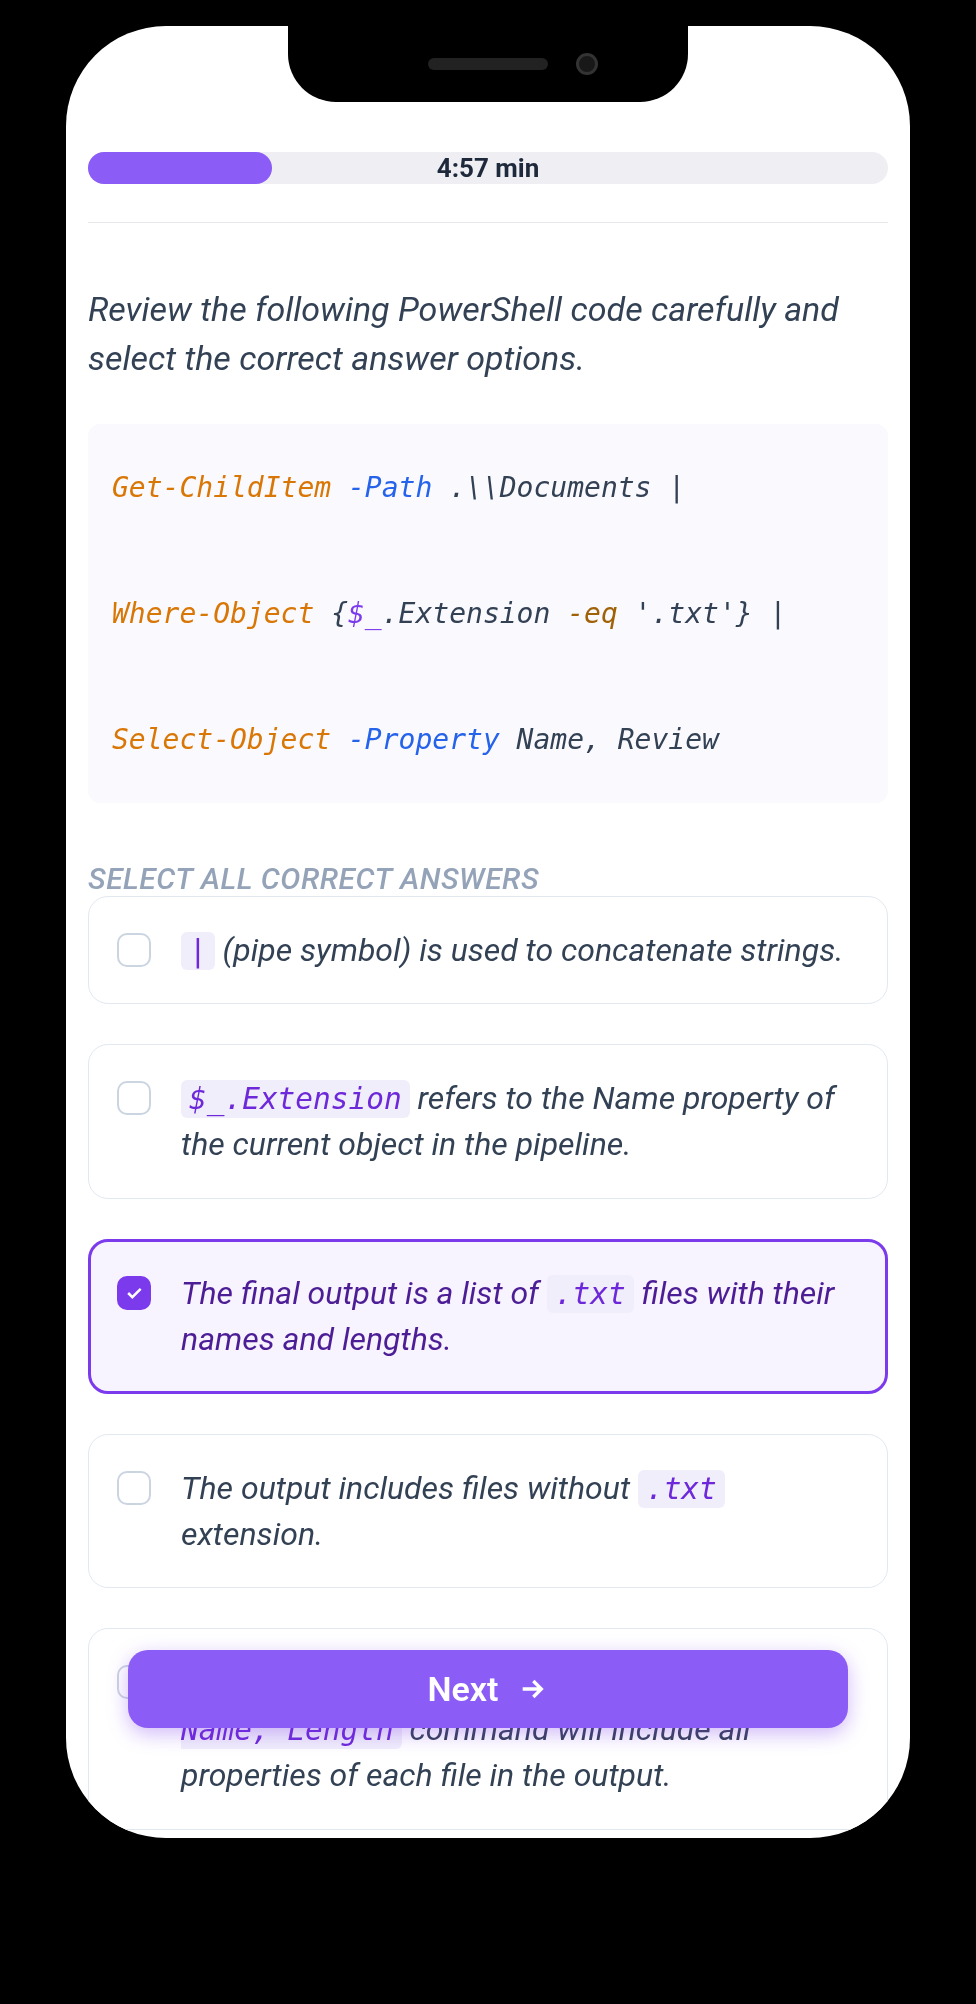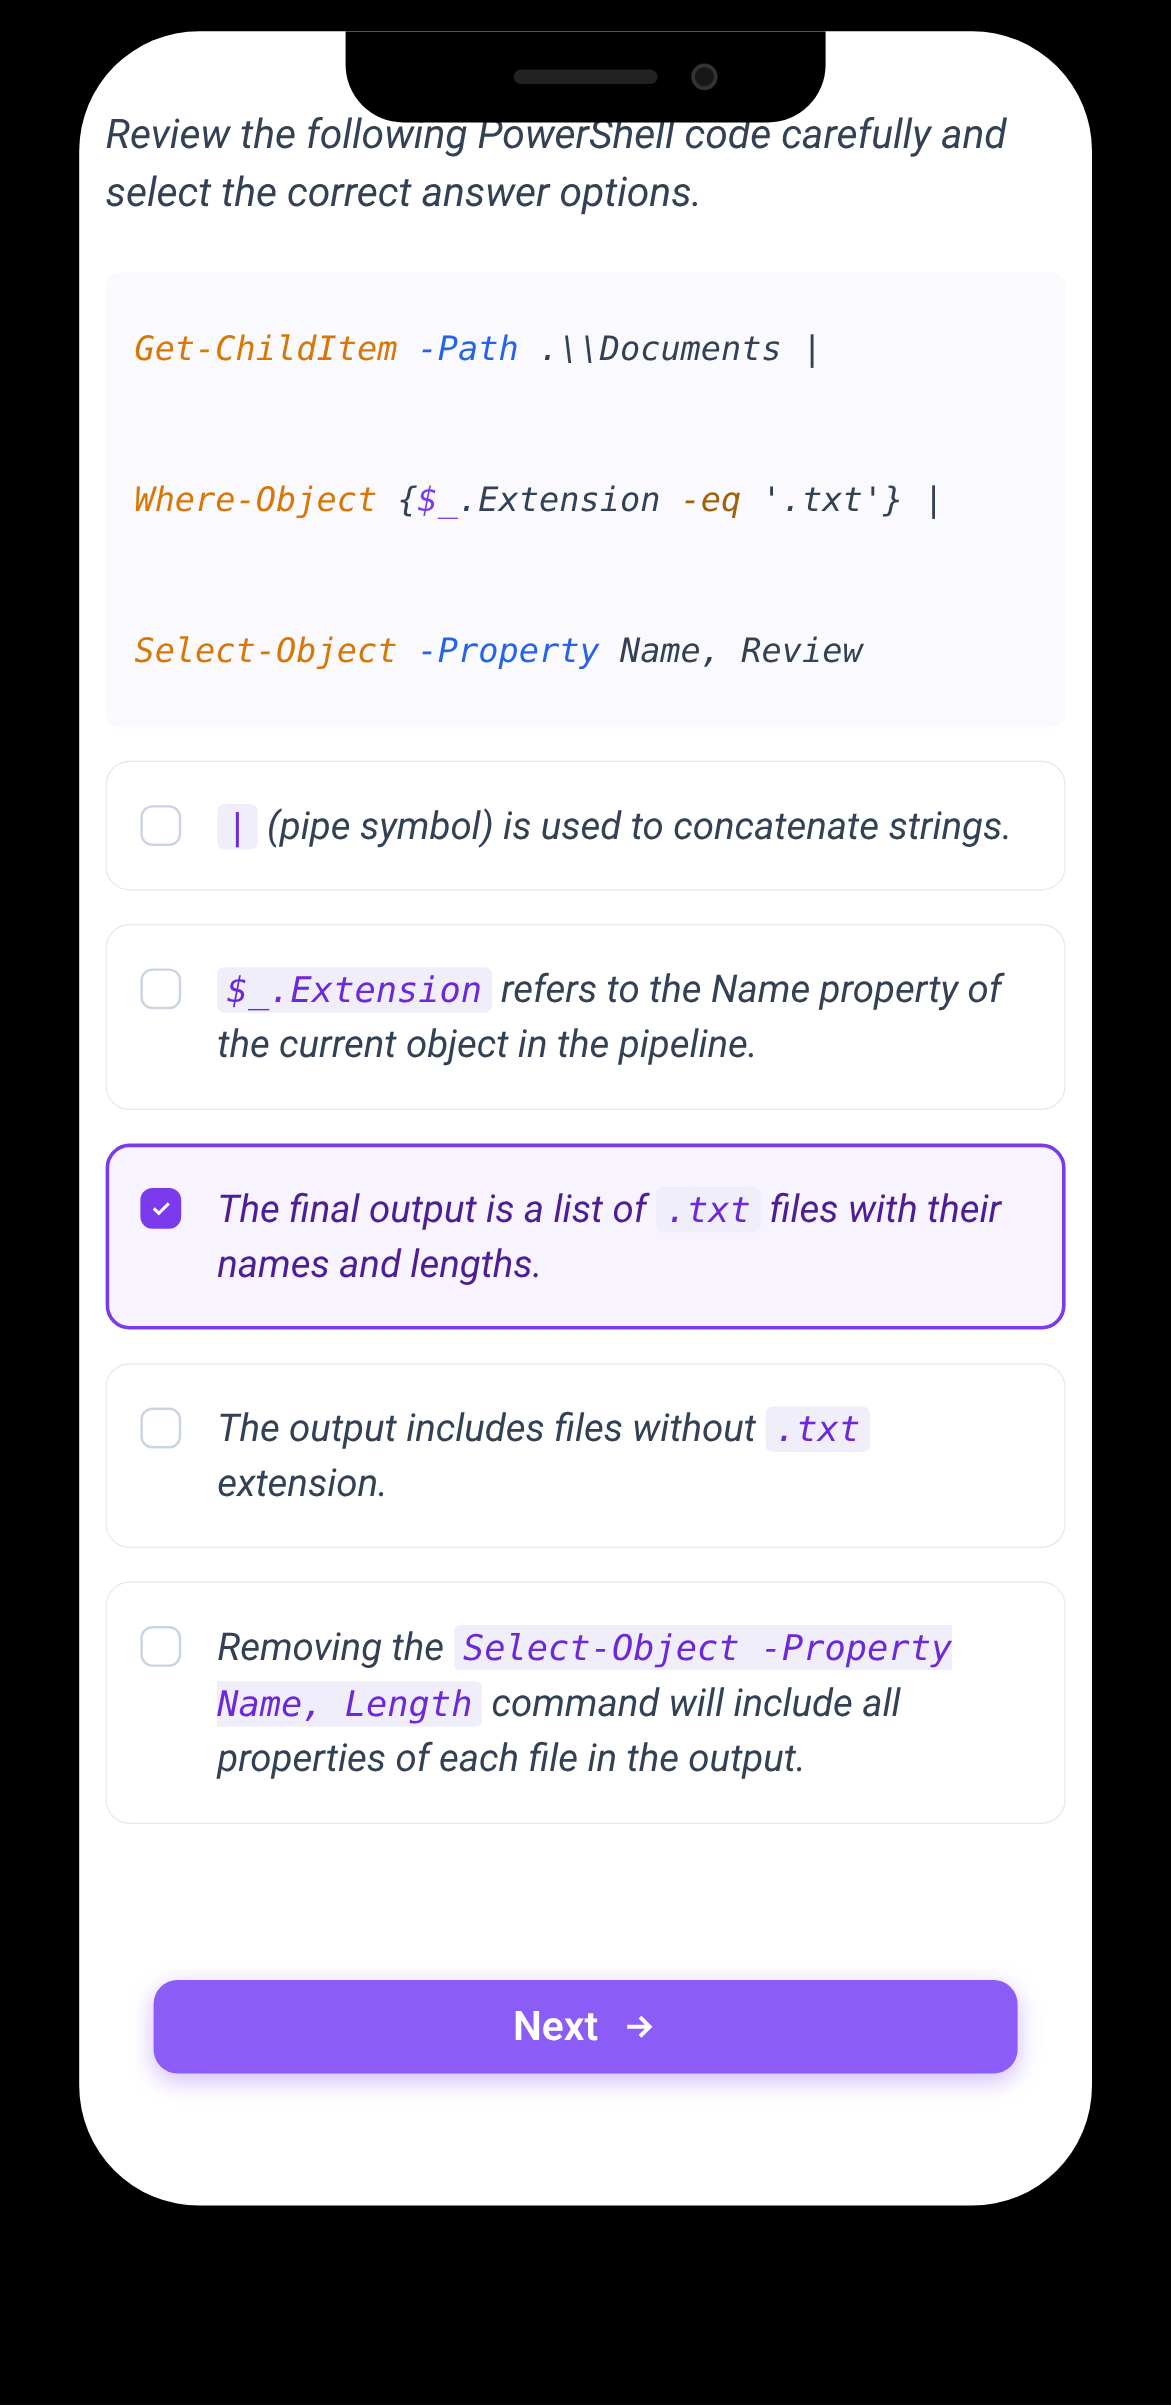--- a/index.html
+++ b/index.html
@@ -85,21 +85,21 @@
   .tok-str { color:#334155; }
   .tok-op { color:#334155; }
   .tok-eq { color:#a16207;text-align:right; }
 
   .section-label {
     margin-top:58px;
     font-size:30px; letter-spacing:.5px;
     color:#94A3B8; font-weight:500;
   }
 
-  .options { margin-top:28px; display:flex; flex-direction:column; gap:28px; }
+  .options { display:flex; flex-direction:column; gap:40px; }
 
   .option {
     border:1.5px solid #E2E8F0;
     border-radius:20px;
     padding:30px 28px 30px 28px;
     display:flex; gap:30px; align-items:flex-start;
     background:#fff;
     cursor:pointer;
   }
   .option.selected {
@@ -159,31 +159,39 @@
 
 <div class="phone-shell">
   <div class="phone-inner">
     <div class="notch">
       <div class="notch-speaker"></div>
       <div class="notch-cam"></div>
     </div>
 
     <div class="screen">
 
+      <div class="topbar">
+        <div class="progress-track">
+          <div class="progress-fill" style="width:23%"></div>
+          <div class="progress-label">4:57 min</div>
+        </div>
+        <div class="divider"></div>
+      </div>
 
       <div class="content">
 
         <p class="prompt">Review the following PowerShell code carefully and select the correct answer options.</p>
 
         <div class="codeblock"><span class="tok-cmd">Get-ChildItem</span> <span class="tok-param">-Path</span><span class="tok-op"> .\\Documents |</span>
 
 <span class="tok-cmd">Where-Object</span><span class="tok-op"> {</span><span class="tok-var">$_</span><span class="tok-op">.Extension </span><span class="tok-eq">-eq</span><span class="tok-str"> '.txt'</span><span class="tok-op">} |</span>
 
 <span class="tok-cmd">Select-Object</span> <span class="tok-param">-Property</span><span class="tok-op"> Name, Review</span></div>
 
+        <div class="section-label">SELECT ALL CORRECT ANSWERS</div>
 
         <div class="options" id="options">
             <div class="option">
               <div class="checkbox"></div>
               <div class="option-text"><span class="inline-code">|</span> (pipe symbol) is used to concatenate strings.</div>
             </div>
             <div class="option">
               <div class="checkbox"></div>
               <div class="option-text"><span class="inline-code">$_.Extension</span> refers to the Name property of the current object in the pipeline.</div>
             </div>

